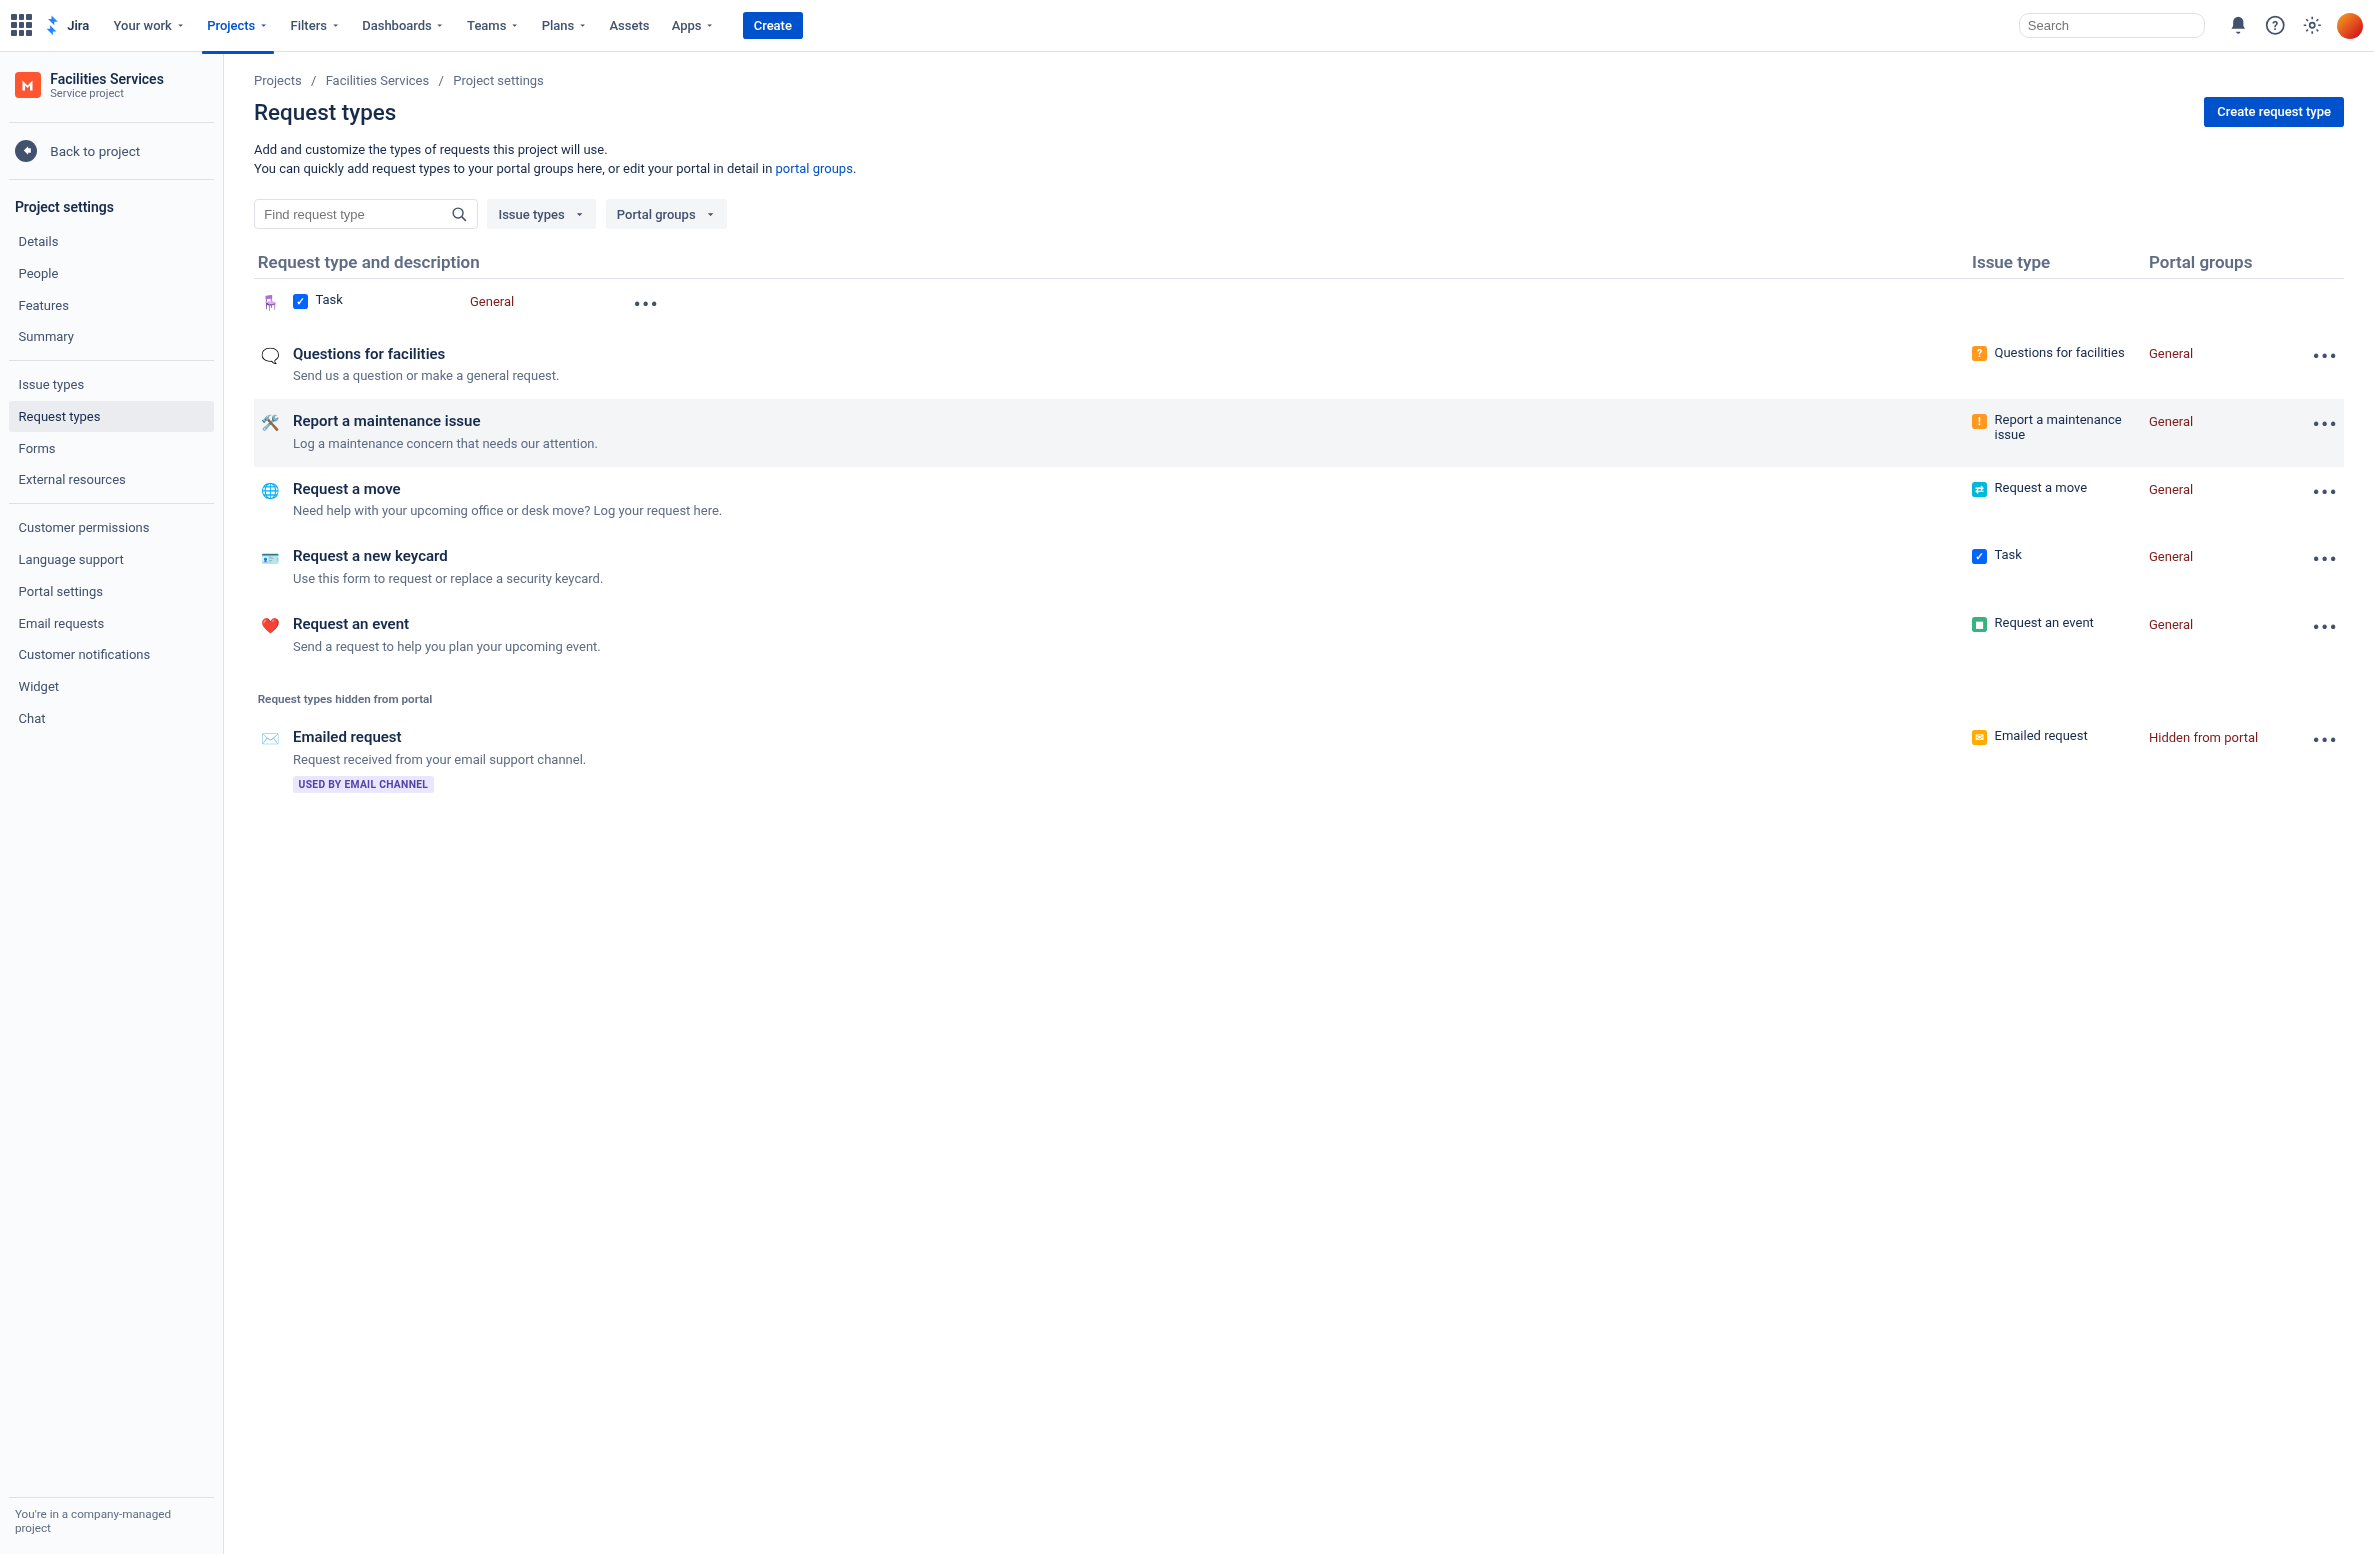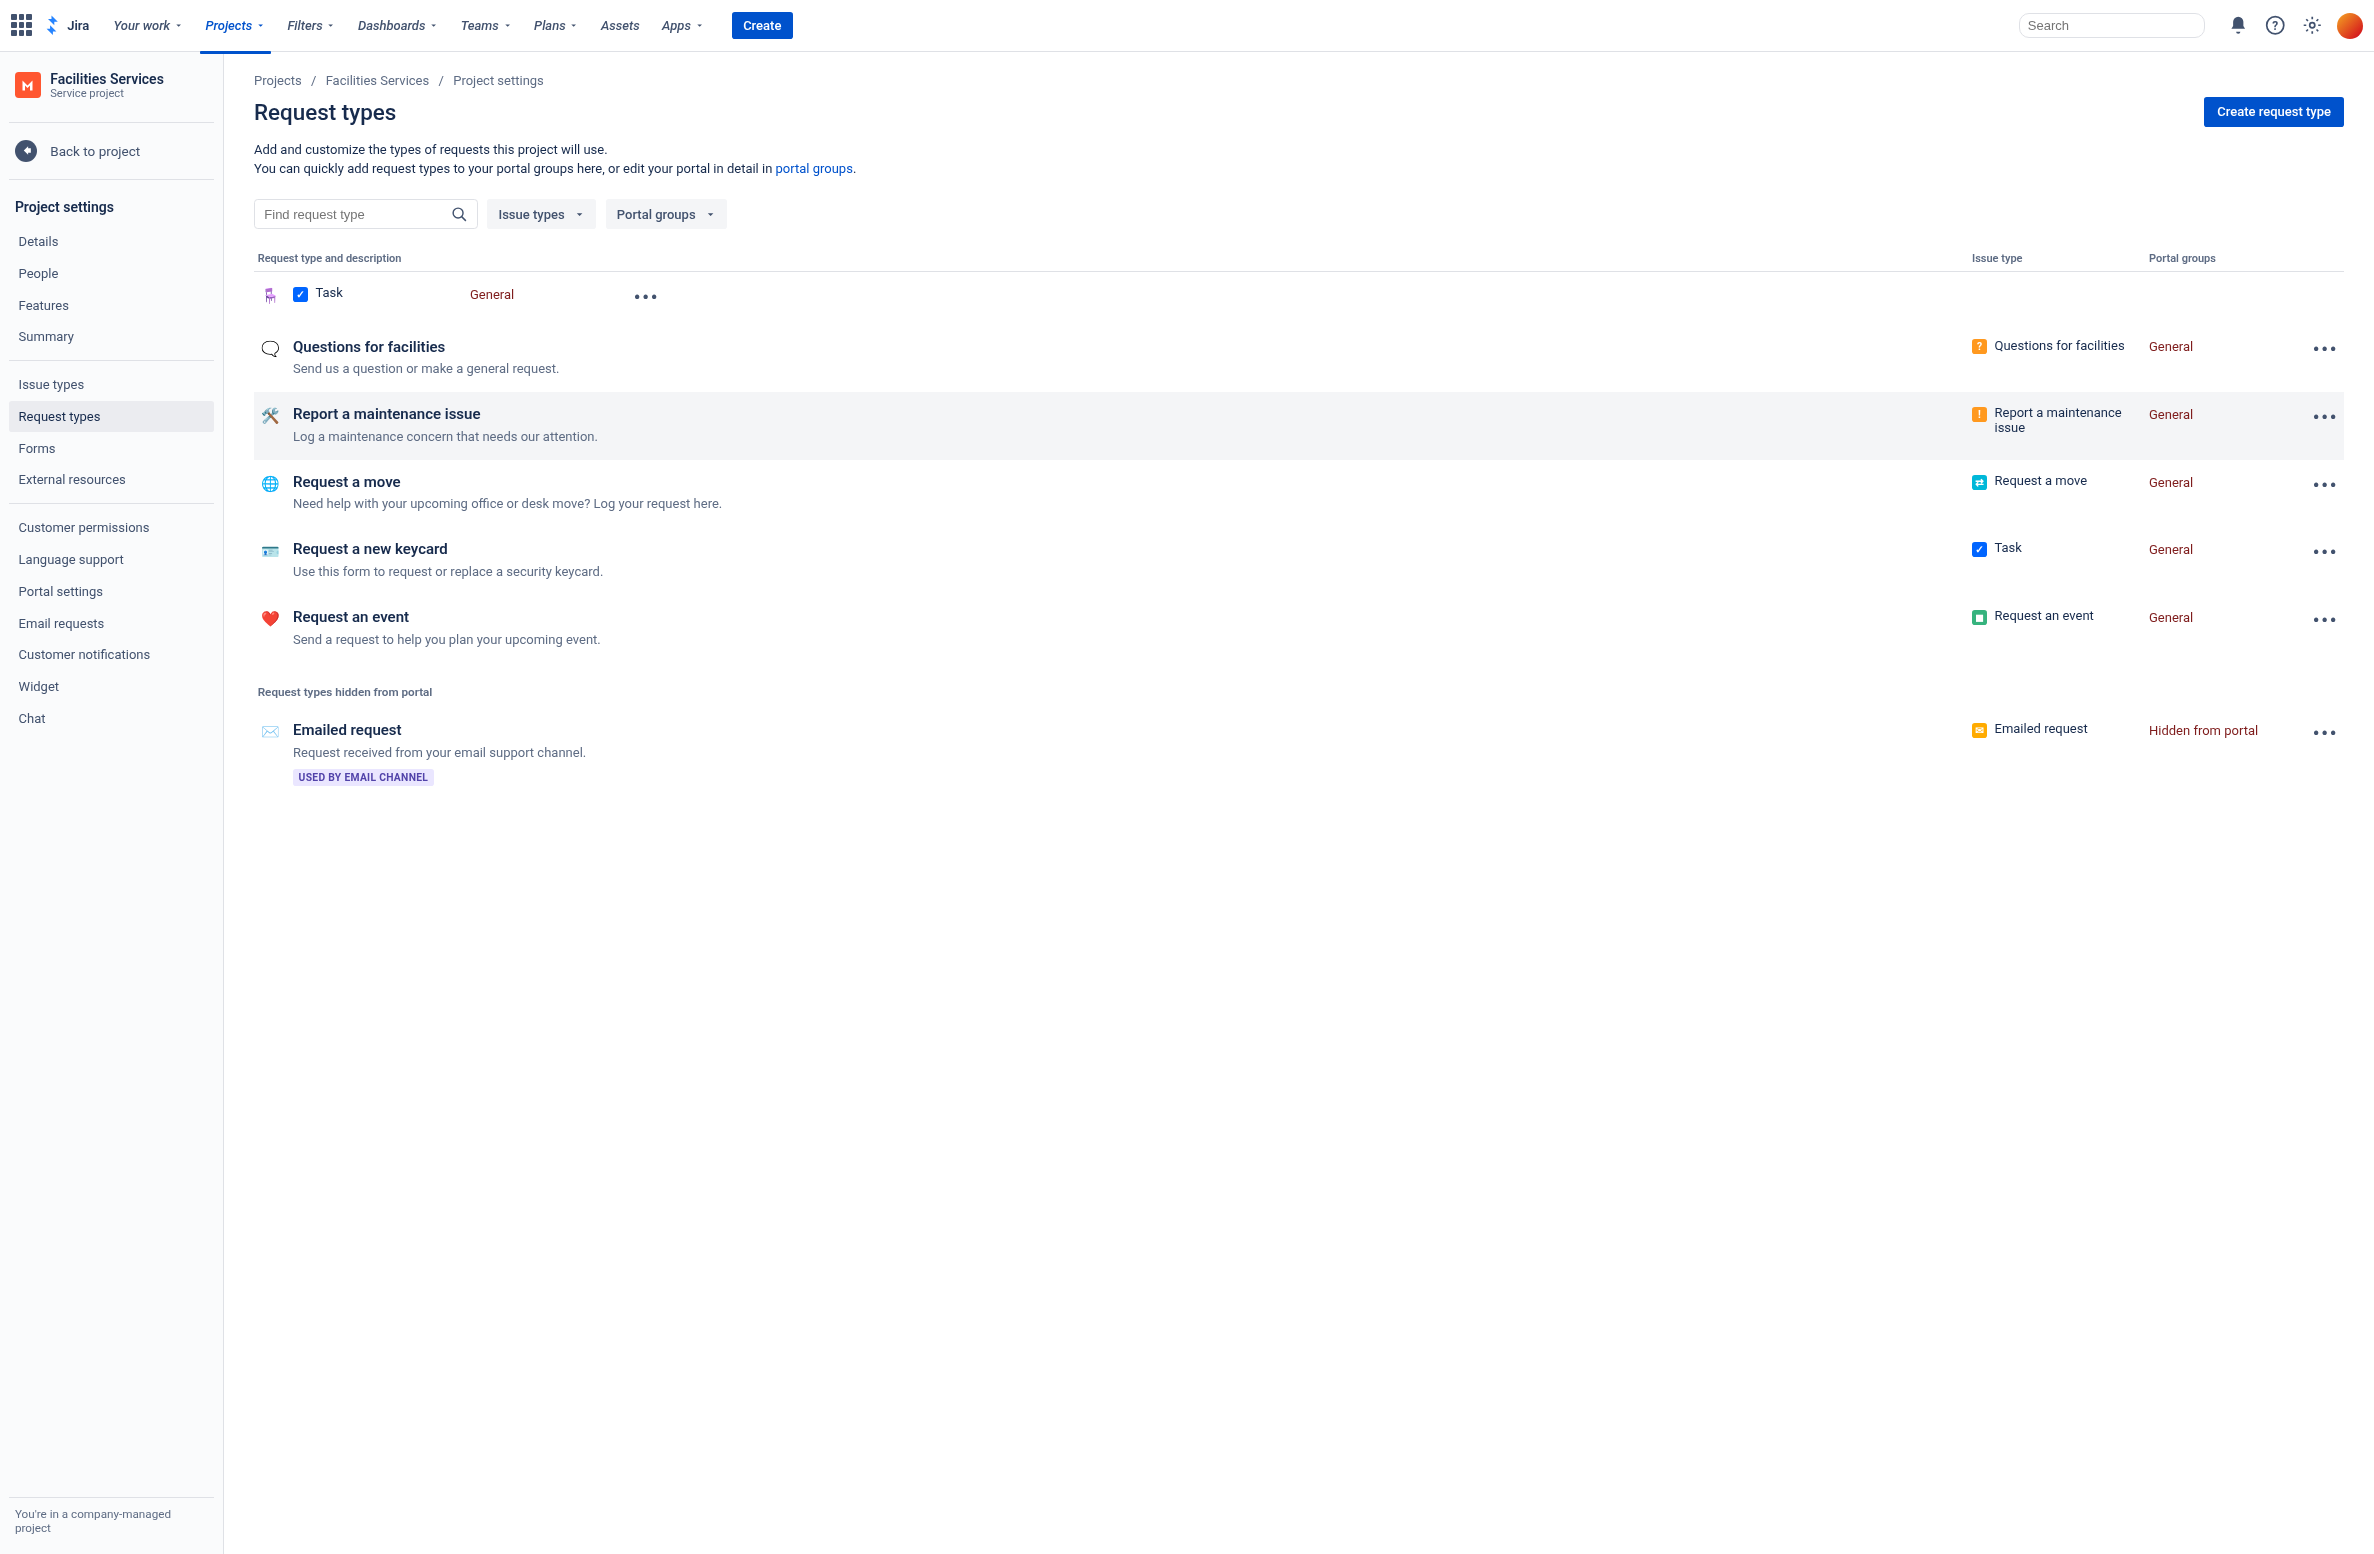--- a/index.html
+++ b/index.html
@@ -16,21 +16,21 @@
     display: flex;
     align-items: center;
     padding: 0 11.2px;
     gap: 7.5px;
   }
   .waffle { width: 22.4px; height:22.4px; display:flex; flex-wrap:wrap; gap:1.9px; cursor:pointer;}
   .waffle span { width:5.6px; height:5.6px; background:#42526E; border-radius:0.9px;}
   .logo { display:flex; align-items:center; gap:3.7px; font-weight:600; color:#253858; margin-right:7.5px; cursor:pointer;}
   .logo svg { width:22.4px; height:22.4px;}
   .nav-items { display:flex; align-items:center; gap:3.7px;}
-  .nav-item { padding: 7.5px 9.3px; color:#42526E; cursor:pointer; border-radius:2.8px; display:flex; align-items:center; gap:3.7px; font-weight:500; position:relative;font-style:italic;}
+  .nav-item { padding: 7.5px 9.3px; color:#42526E; cursor:pointer; border-radius:2.8px; display:flex; align-items:center; gap:3.7px; font-weight:500; position:relative;}
   .nav-item.active { color:#0052CC;}
   .nav-item.active::after { content:""; position:absolute; bottom:-13px; left:3.7px; right:3.7px; height:2.8px; background:#0052CC; border-radius:0.9px;}
   .chev { width:9.3px; height:9.3px;}
   .create-btn { background:#0052CC; color:#fff; padding:5.6px 11.2px; border-radius:2.8px; font-weight:500; margin-left:11.2px; cursor:pointer;}
   .spacer { flex:1;}
   .search { display:flex; align-items:center; border:1.9px solid #dfe1e6; border-radius:10px; padding:3.7px 7.5px; width:186px; color:#5e6c84;}
   .search input { border:none; outline:none; font-size:13px; flex:1; background:transparent;}
   .topicons { display:flex; align-items:center; gap:13px; margin-left:13px;}
   .topicon { width:24px; height:24px; color:#42526E; cursor:pointer; display:flex; align-items:center; justify-content:center;}
   .avatar { width:26px; height:26px; border-radius:50%; background:linear-gradient(135deg,#f5a623,#d0021b); cursor:pointer;}
@@ -59,21 +59,21 @@
   .page-title { font-size:22.4px; font-weight:500; color:#172B4D;}
   .primary-btn { background:#0052CC; color:#fff; padding:7.5px 13px; border-radius:2.8px; font-weight:500; cursor:pointer;}
   .desc { color:#172B4D; line-height:1.5; margin-bottom:20.5px;}
   .desc a { color:#0052CC; text-decoration:none;}
   .filterbar { display:flex; align-items:center; gap:9.3px; margin-bottom:17px;}
   .find-input { display:flex; align-items:center; border:1.9px solid #dfe1e6; border-radius:3.7px; padding:5.6px 9.3px; width:224px; justify-content:space-between;}
   .find-input input { border:none; outline:none; font-size:13px; flex:1; background:transparent;}
   .filter-btn { background:#F4F5F7; color:#42526E; padding:7.5px 11.2px; border-radius:2.8px; display:flex; align-items:center; gap:9.3px; cursor:pointer; font-weight:500;}
 
   
-  .tbl-head { display:flex; border-bottom:1.9px solid #dfe1e6; padding:5.6px 0; font-size:11px; font-weight:600; color:#5e6c84;}
+  .tbl-head { display:flex; border-bottom:1.9px solid #dfe1e6; padding:5.6px 0; font-size:17px; font-weight:600; color:#5e6c84;}
   .col-main { flex:1; padding-left:3.7px;}
   .col-issue { width:177px;}
   .col-portal { width:158px;}
   .col-act { width:37px;}
   .row { display:flex; padding:13px 0 15px 0; border-bottom:0.9px solid transparent; align-items:flex-start;}
   .row:hover, .row.hover { background:#F4F5F7;}
   .row .rt-icon { width:39px; display:flex; justify-content:flex-start; padding-left:5.6px;}
   .rt-icon-box { width:22.4px; height:22.4px; border-radius:3.7px; display:flex; align-items:center; justify-content:center; font-size:15px;}
   .row .rt-body { flex:1; padding-right:18.6px;}
   .rt-name { font-weight:600; font-size:15px; color:#172B4D; margin-bottom:5.6px;}

